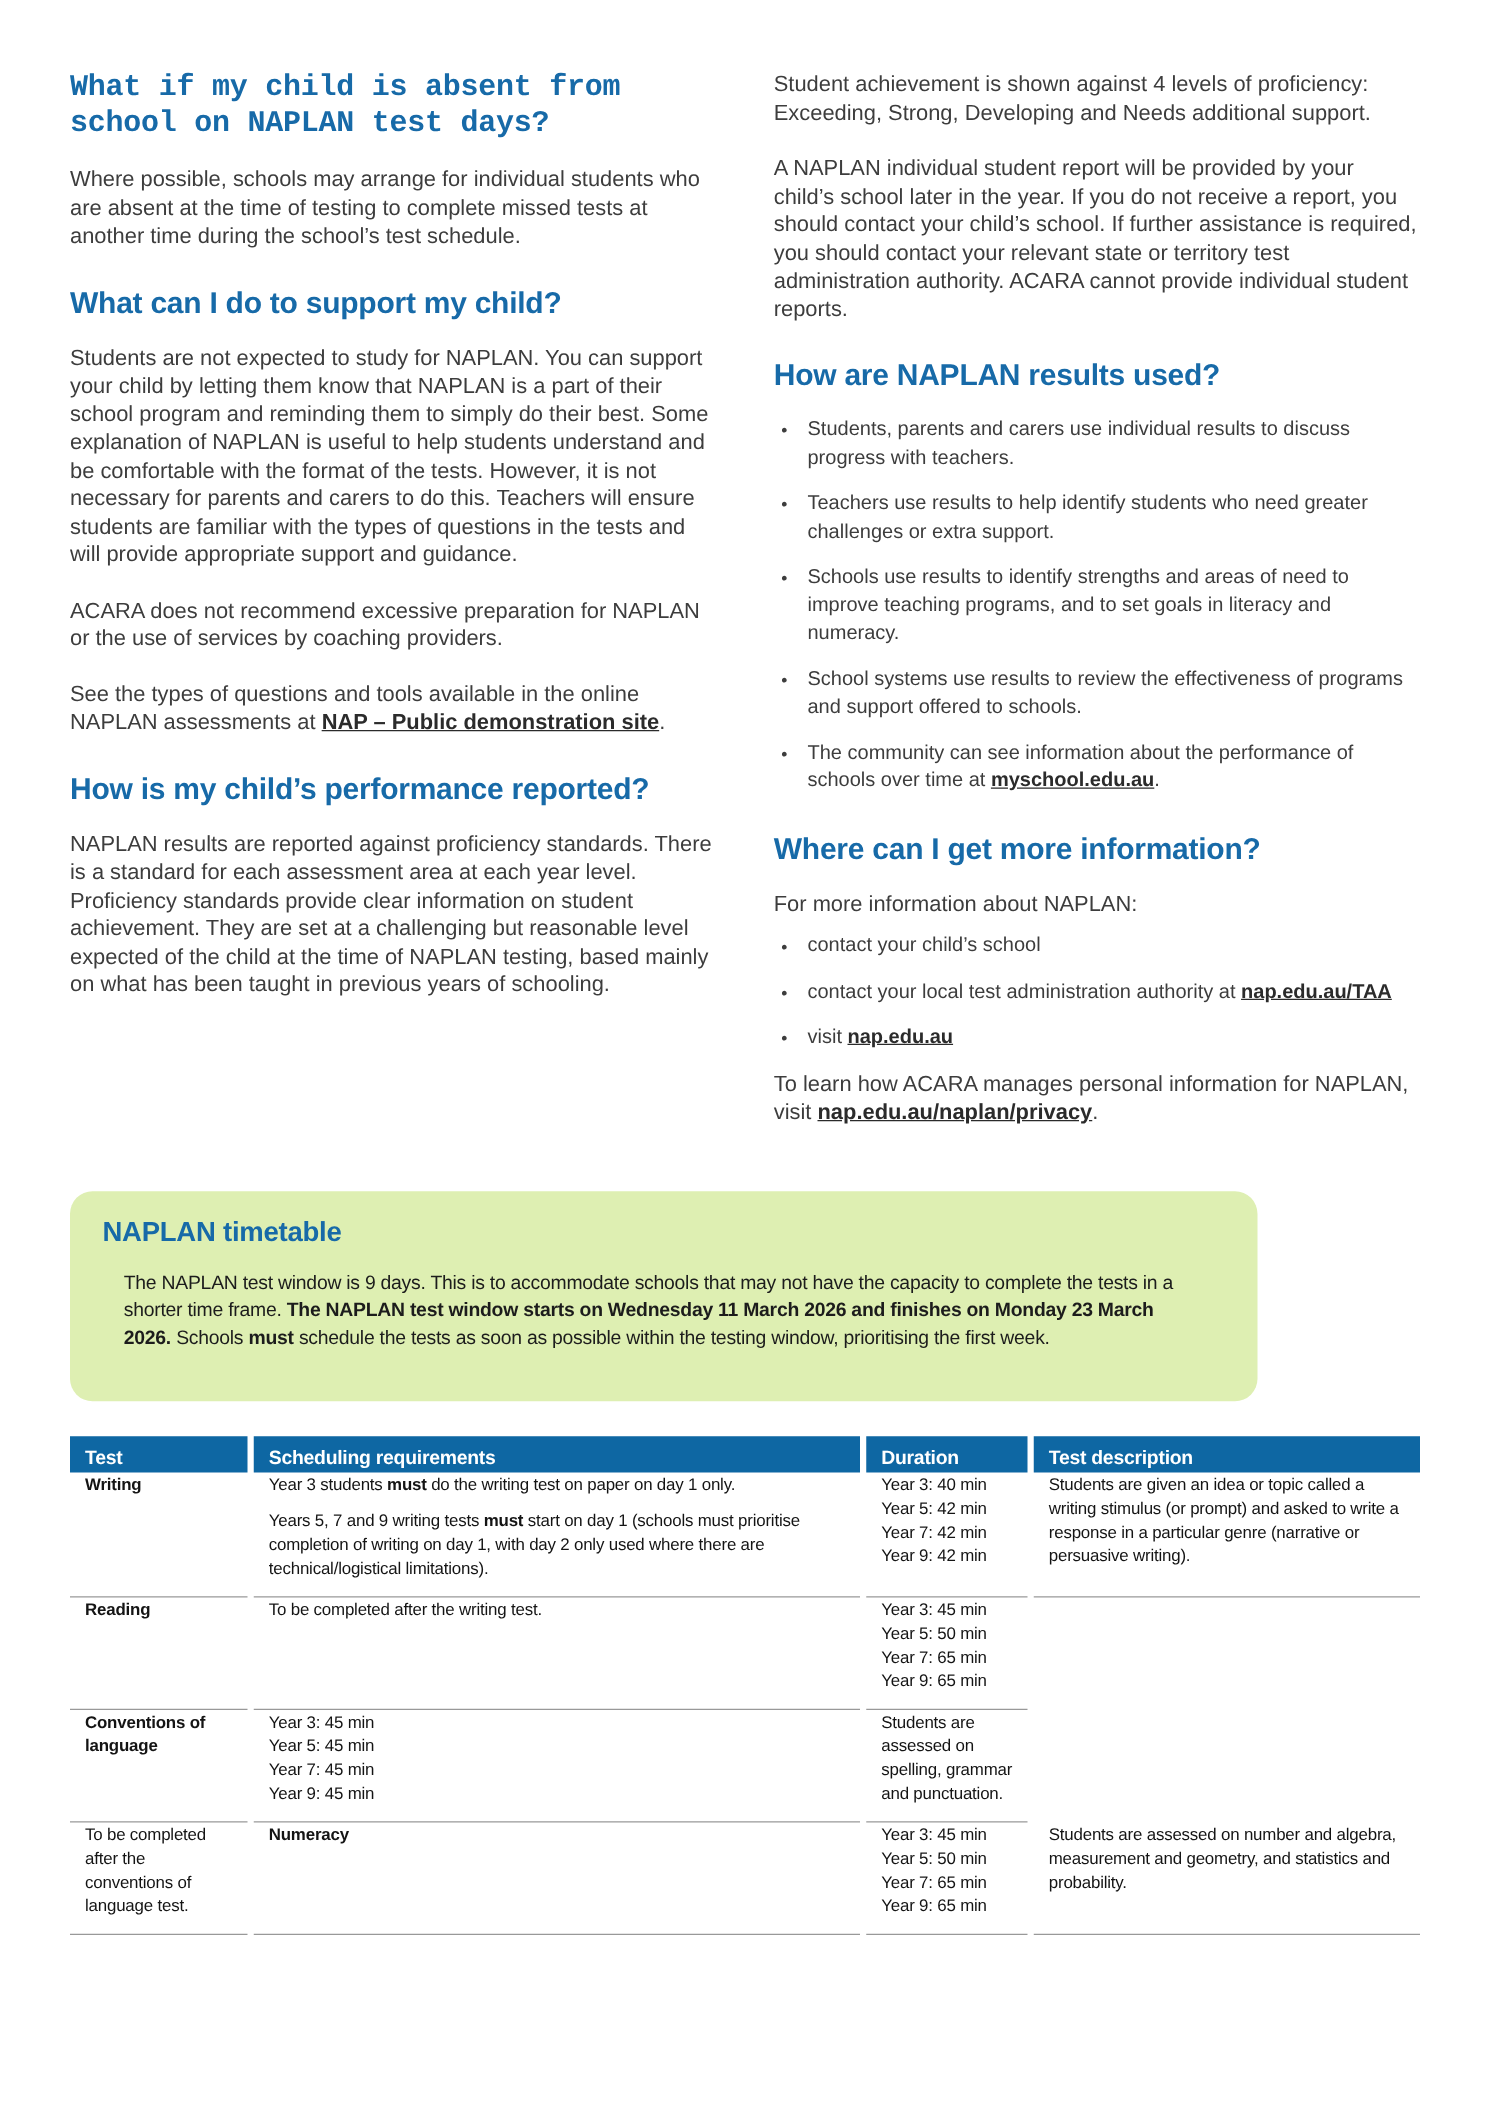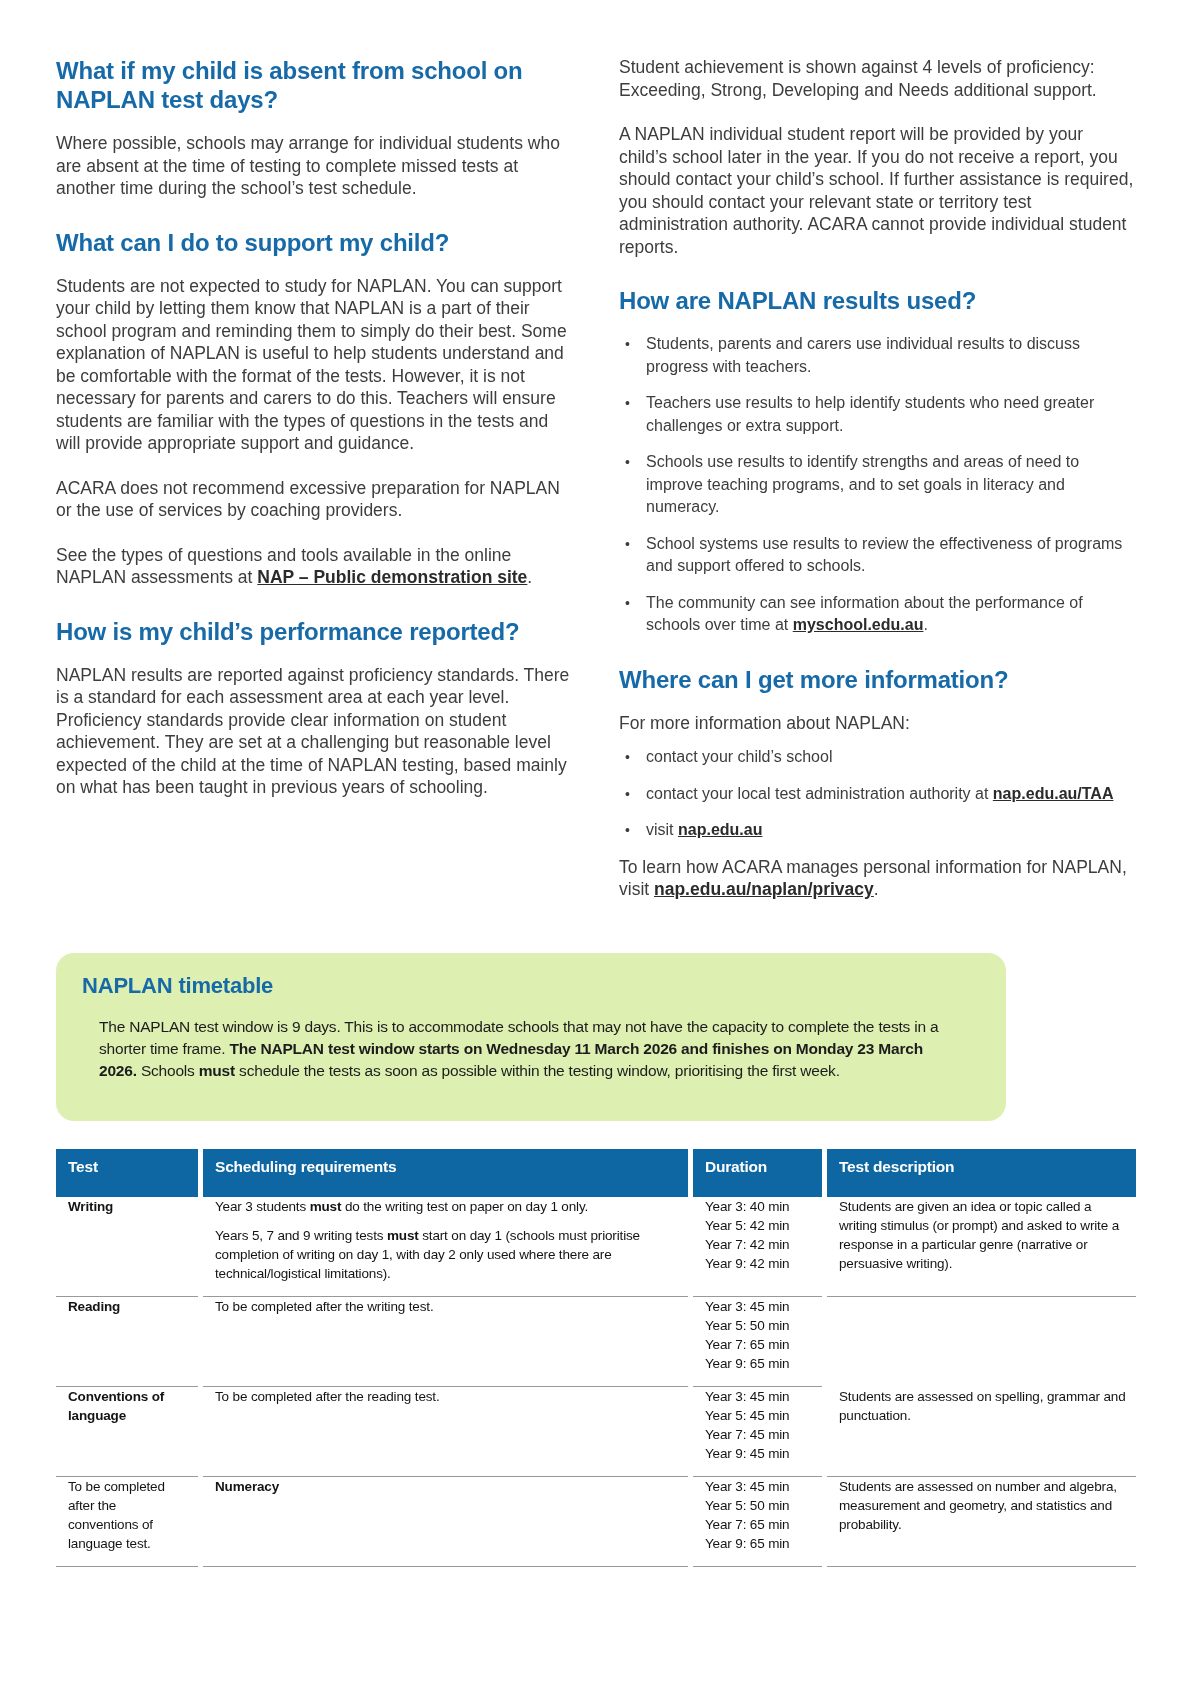--- a/index.html
+++ b/index.html
@@ -18,21 +18,21 @@
   
   .columns{display:flex;gap:48px;}
   .col{width:515px;flex:none;}
   .section-heading{
     color:#176aa8;
     font-size:24px;line-height:29px;font-weight:bold;
     margin:28px 0 18px 0;
     max-width:470px;
     letter-spacing:-0.2px;
   }
-  .section-heading.first{margin-top:0;}
+  .section-heading.first{margin-top:0;font-family:Liberation Mono, monospace;}
   .body-p{
     font-size:17.5px;line-height:22.5px;
     margin:0 0 22px 0;
   }
   .inline-link{
     color:#2b2b2b;font-weight:bold;text-decoration:underline;cursor:pointer;
   }
   .bullet-list{margin:0 0 8px 0;}
   .bullet-item{display:flex;margin:0 0 14px 0;}
   .bullet-marker{
@@ -61,21 +61,21 @@
   
   .test-table{margin-top:28px;width:1079px;}
   .t-row{
     display:grid;
     grid-template-columns:142px 485px 129px 309px;
     column-gap:5px;
   }
   .t-head .t-cell{
     background:#0e67a3;color:#ffffff;
     font-size:15.5px;font-weight:bold;letter-spacing:-0.2px;
-    padding:9px 6px 21px 12px;
+    padding:9px 6px 2px 12px;
   }
   .t-body .t-cell{
     border-bottom:1px solid #999999;
     padding:0 10px 13px 12px;
     font-size:13.5px;line-height:19px;color:#141414;letter-spacing:-0.15px;
   }
   .cell-test-name{font-weight:bold;font-size:14px;}
   .sched-p{margin:0 0 10px 0;}
   .sched-p.last{margin-bottom:0;}
   .duration-line{white-space:nowrap;}
@@ -184,21 +184,20 @@
         <div class="t-cell">
           <div class="duration-line">Year 3: 45 min</div>
           <div class="duration-line">Year 5: 50 min</div>
           <div class="duration-line">Year 7: 65 min</div>
           <div class="duration-line">Year 9: 65 min</div>
         </div>
       </div>
 
       <div class="t-row">
         <div class="t-cell cell-test-name">Conventions of language</div>
-        <div class="t-cell">To be completed after the reading test.</div>
         <div class="t-cell">
           <div class="duration-line">Year 3: 45 min</div>
           <div class="duration-line">Year 5: 45 min</div>
           <div class="duration-line">Year 7: 45 min</div>
           <div class="duration-line">Year 9: 45 min</div>
         </div>
         <div class="t-cell">Students are assessed on spelling, grammar and punctuation.</div>
       </div>
 
       <div class="t-row">

